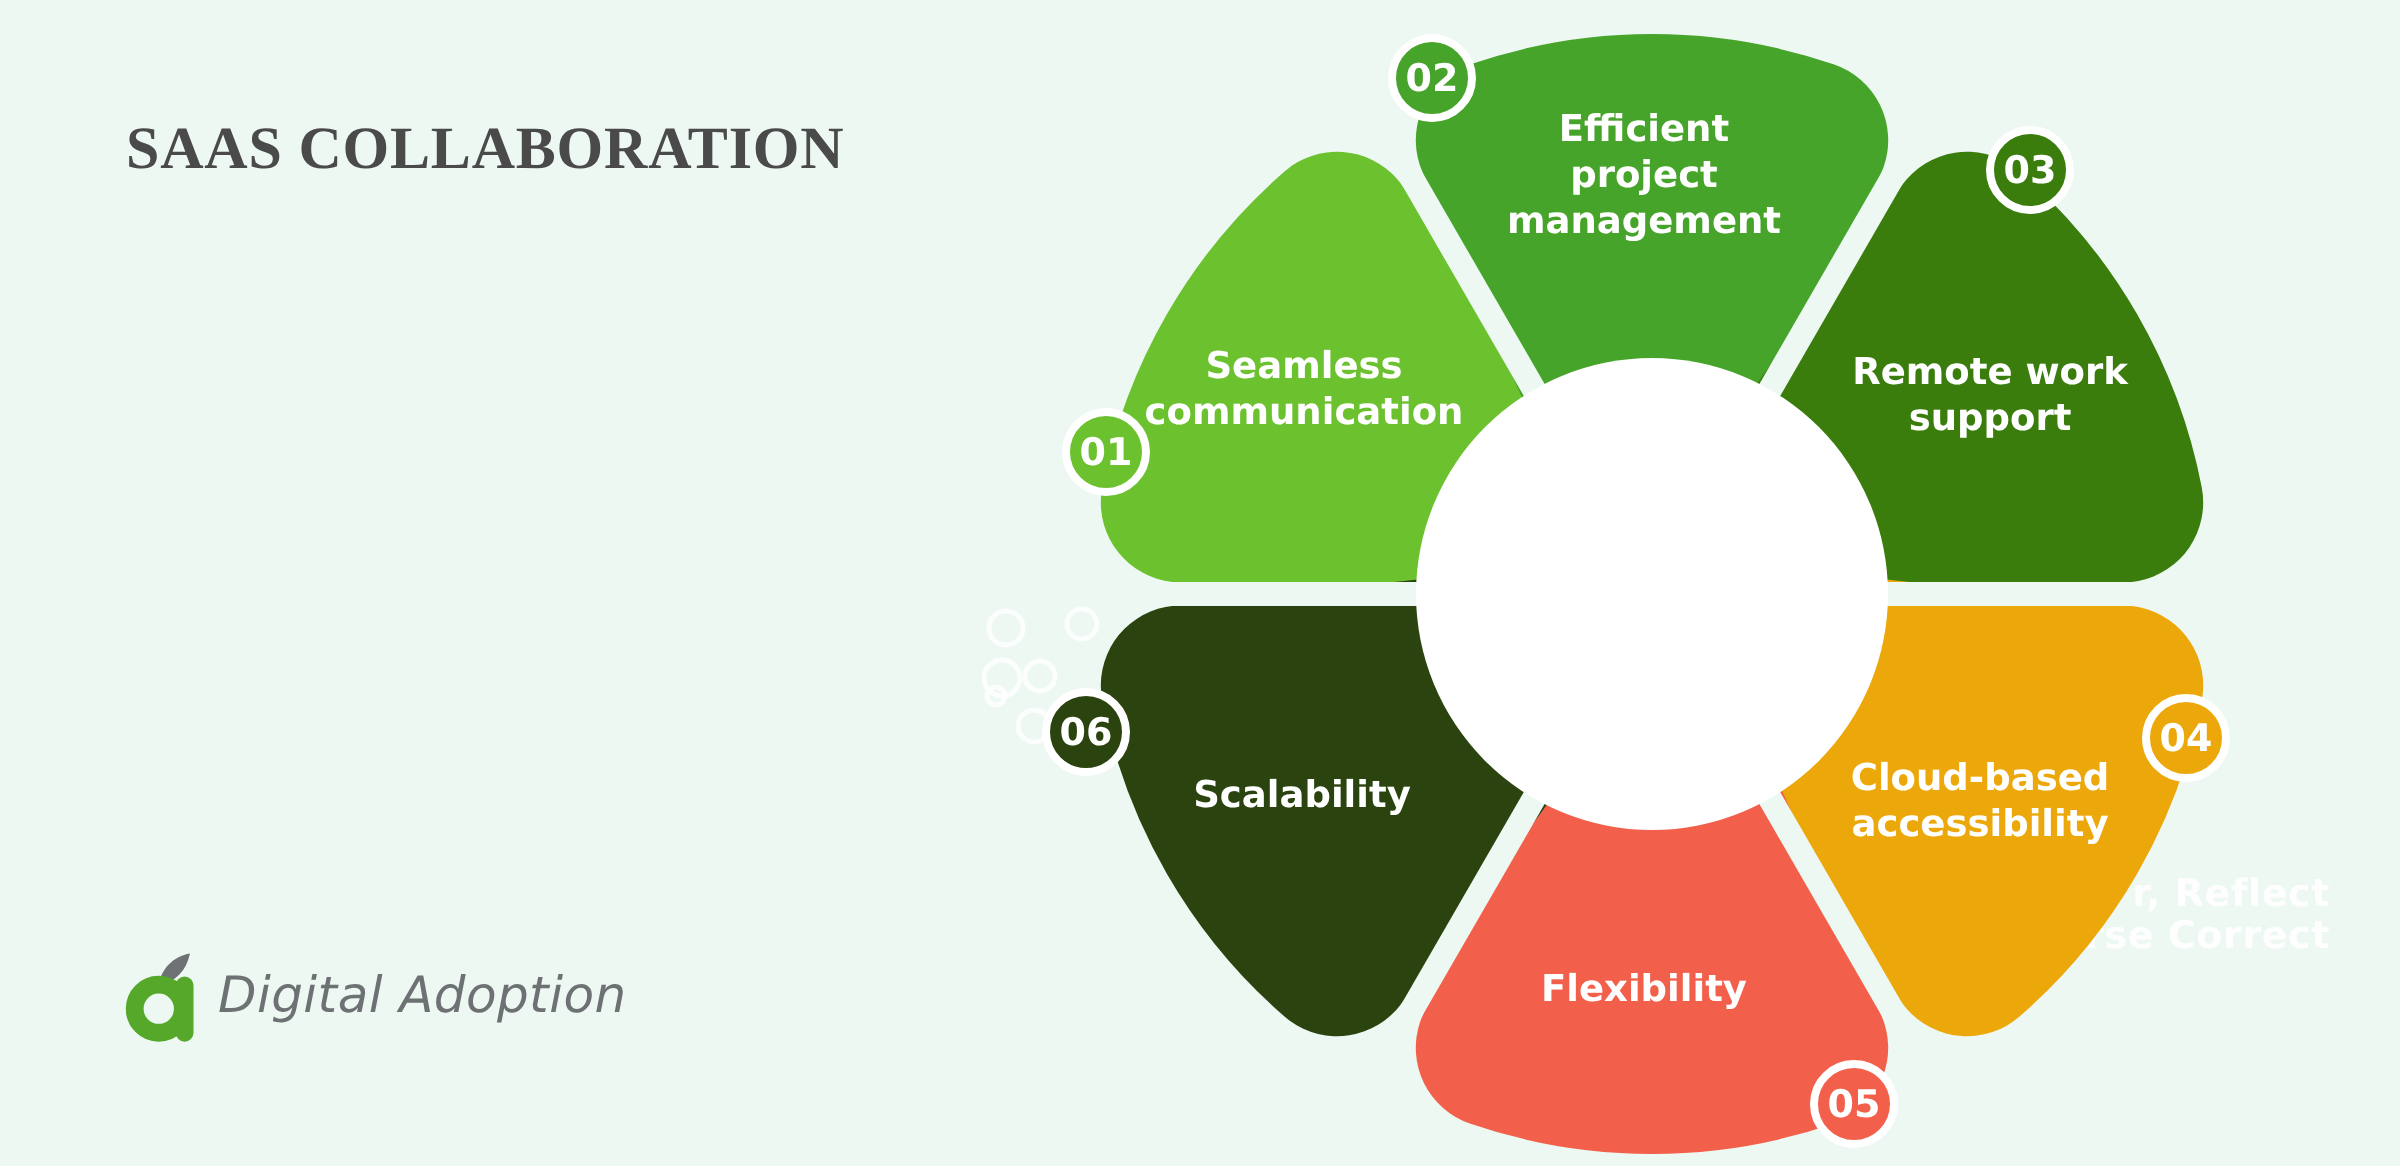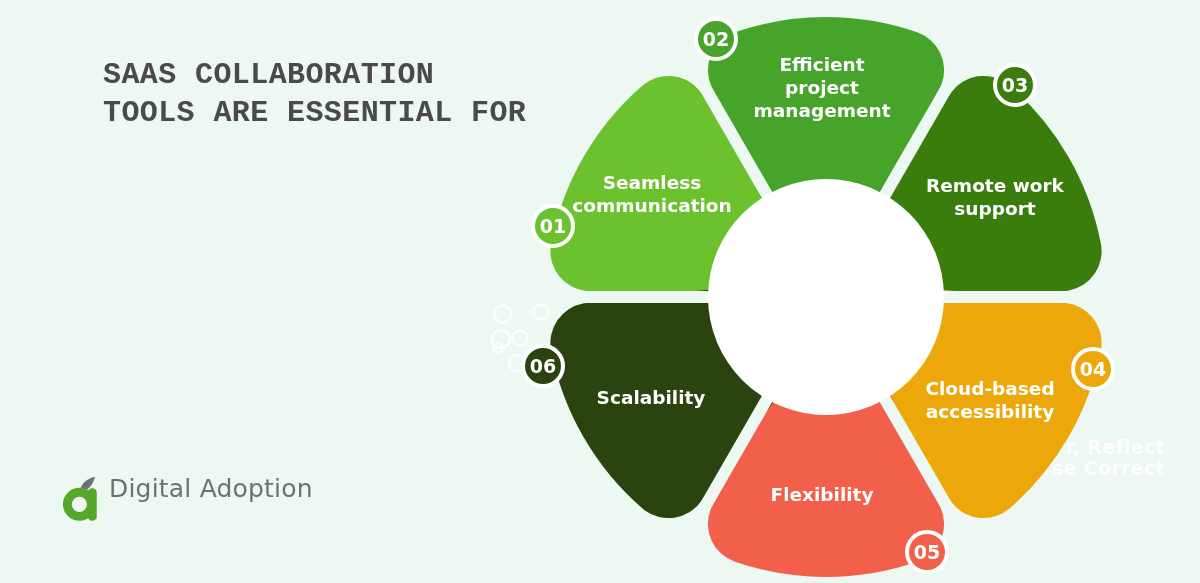--- a/index.html
+++ b/index.html
@@ -4,47 +4,46 @@
 <style>
   html,body{margin:0;padding:0;}
   body{
     width:1200px;height:583px;position:relative;overflow:hidden;
     background:var(--bg,#ECF8F1);
     font-family:"DejaVu Sans",sans-serif;
   }
   .title{
     position:absolute;left:63px;top:56px;
     color:var(--title-color,#4A4A4A);
-    font-family:Liberation Mono, monospace;
-    font-weight:800;font-size:30px;line-height:38px;letter-spacing:.4px;margin-left:40px;
+    font-family:Liberation Serif, serif;
+    font-weight:800;font-size:30px;line-height:38px;letter-spacing:.4px;
   }
   .watermark{
     position:absolute;right:35px;top:437px;text-align:right;
     color:#fff;opacity:.92;
     font-weight:700;font-size:19px;line-height:21px;letter-spacing:.3px;
   }
   #flower{position:absolute;left:470px;top:0;}
   .petal-label{fill:#fff;font-family:"DejaVu Sans",sans-serif;font-weight:700;font-size:18.5px;}
   .badge-num{fill:#fff;font-family:"DejaVu Sans",sans-serif;font-weight:700;font-size:19px;}
   .logo{
     position:absolute;left:62px;top:476px;
-    display:flex;align-items:flex-start;gap:6px;
+    display:flex;align-items:center;gap:6px;font-style:italic;
   }
   .logo-text{
     color:var(--logo-text,#6E7173);
     font-size:25px;line-height:1;padding-bottom:3px;letter-spacing:.2px;
   }
   .logo-mark{display:block;}
 </style>
 </head>
 <body>
 
 <div class="title">
   <div>SAAS COLLABORATION</div>
-  <div>TOOLS ARE ESSENTIAL FOR</div>
 </div>
 
 <div class="watermark">
   <div>r, Reflect</div>
   <div>rse Correct</div>
 </div>
 
 <svg id="flower" width="690" height="583" viewBox="0 0 690 583">
     <g>
       <circle cx="33" cy="314" r="8.5" fill="none" stroke="#fff" stroke-width="2.5" opacity="0.85"></circle>

